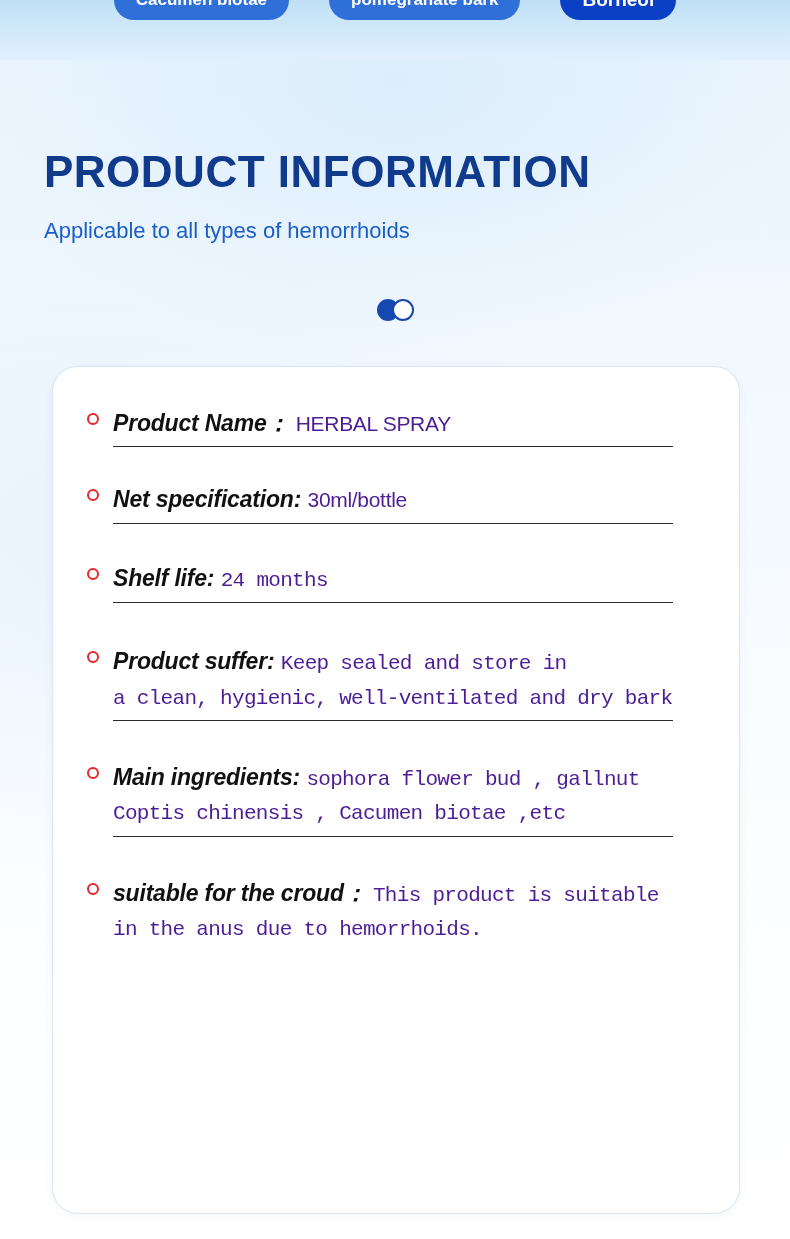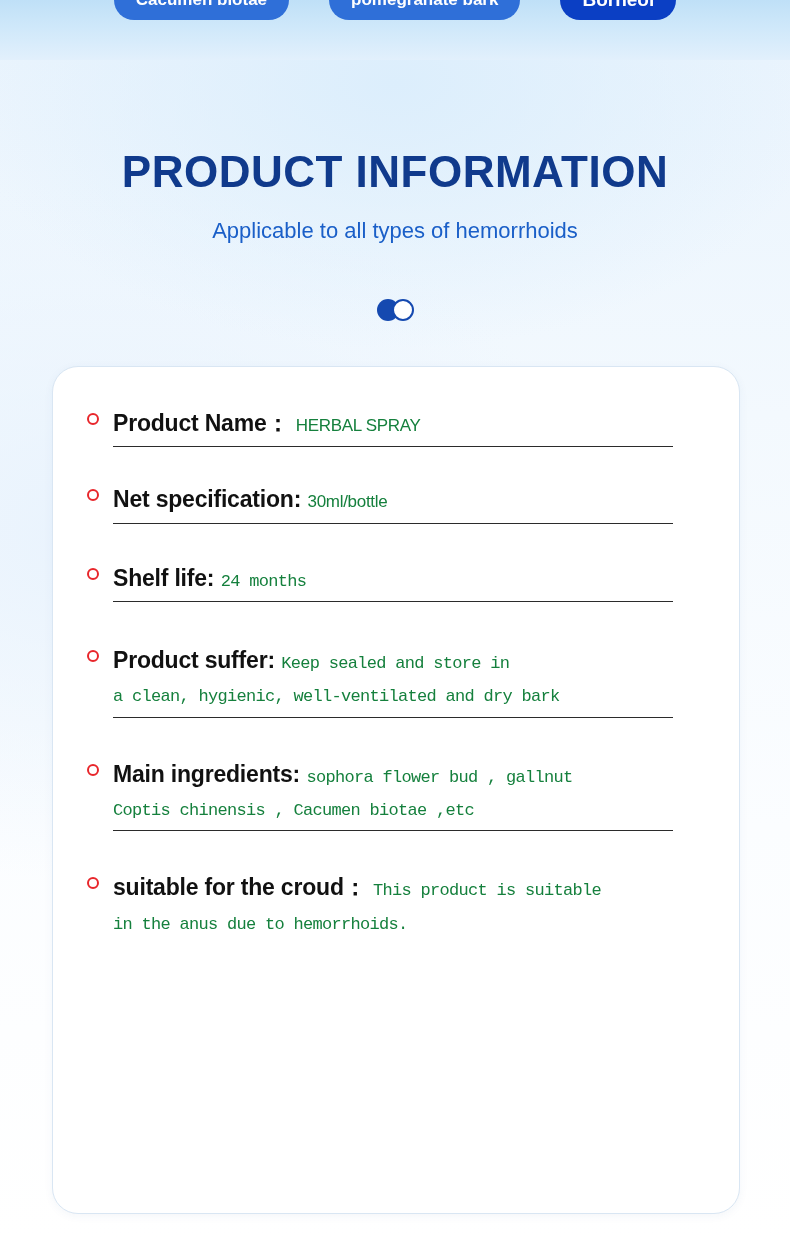--- a/index.html
+++ b/index.html
@@ -57,21 +57,21 @@
       radial-gradient(ellipse 620px 380px at 50% 2%, #dceefc 0%, rgba(220,238,252,0) 70%),
       radial-gradient(ellipse 700px 500px at 12% 40%, #e9f3fd 0%, rgba(233,243,253,0) 70%),
       linear-gradient(180deg, #eaf4fd 0%, #f3f9fe 30%, #fbfdff 65%, #ffffff 100%);
   }
 
   
   .heading-wrap {
     position: absolute;
     top: 148px; left: 0;
     width: 790px;
-    text-align: center;
+    padding-left: 44px;
   }
   .title {
     font-size: 44px;
     font-weight: bold;
     letter-spacing: 0.5px;
     color: #103a8c;
     line-height: 1.1;
   }
   .subtitle {
     margin-top: 22px;
@@ -132,24 +132,25 @@
   .line {
     font-size: 23px;
     color: #1c1c1c;
     line-height: 1.45;
   }
   .label {
     font-weight: bold;
     font-size: 23px;
     color: #111111;
     letter-spacing: -0.2px;
+    font-style: italic;
   }
   .value {
-    font-size: 17px;
-    color: #15803d;
+    font-size: 21px;
+    color: #4c1d95;
     letter-spacing: -0.3px;
   }
   .value.tight { letter-spacing: -0.7px; font-family: Liberation Mono, monospace; }
   .rule {
     height: 0;
     border-top: 1px solid #2b2b2b;
     margin: 6px 32px 0 0;
   }
   .sp-1 { height: 22px; }
   .sp-2 { height: 24px; }

